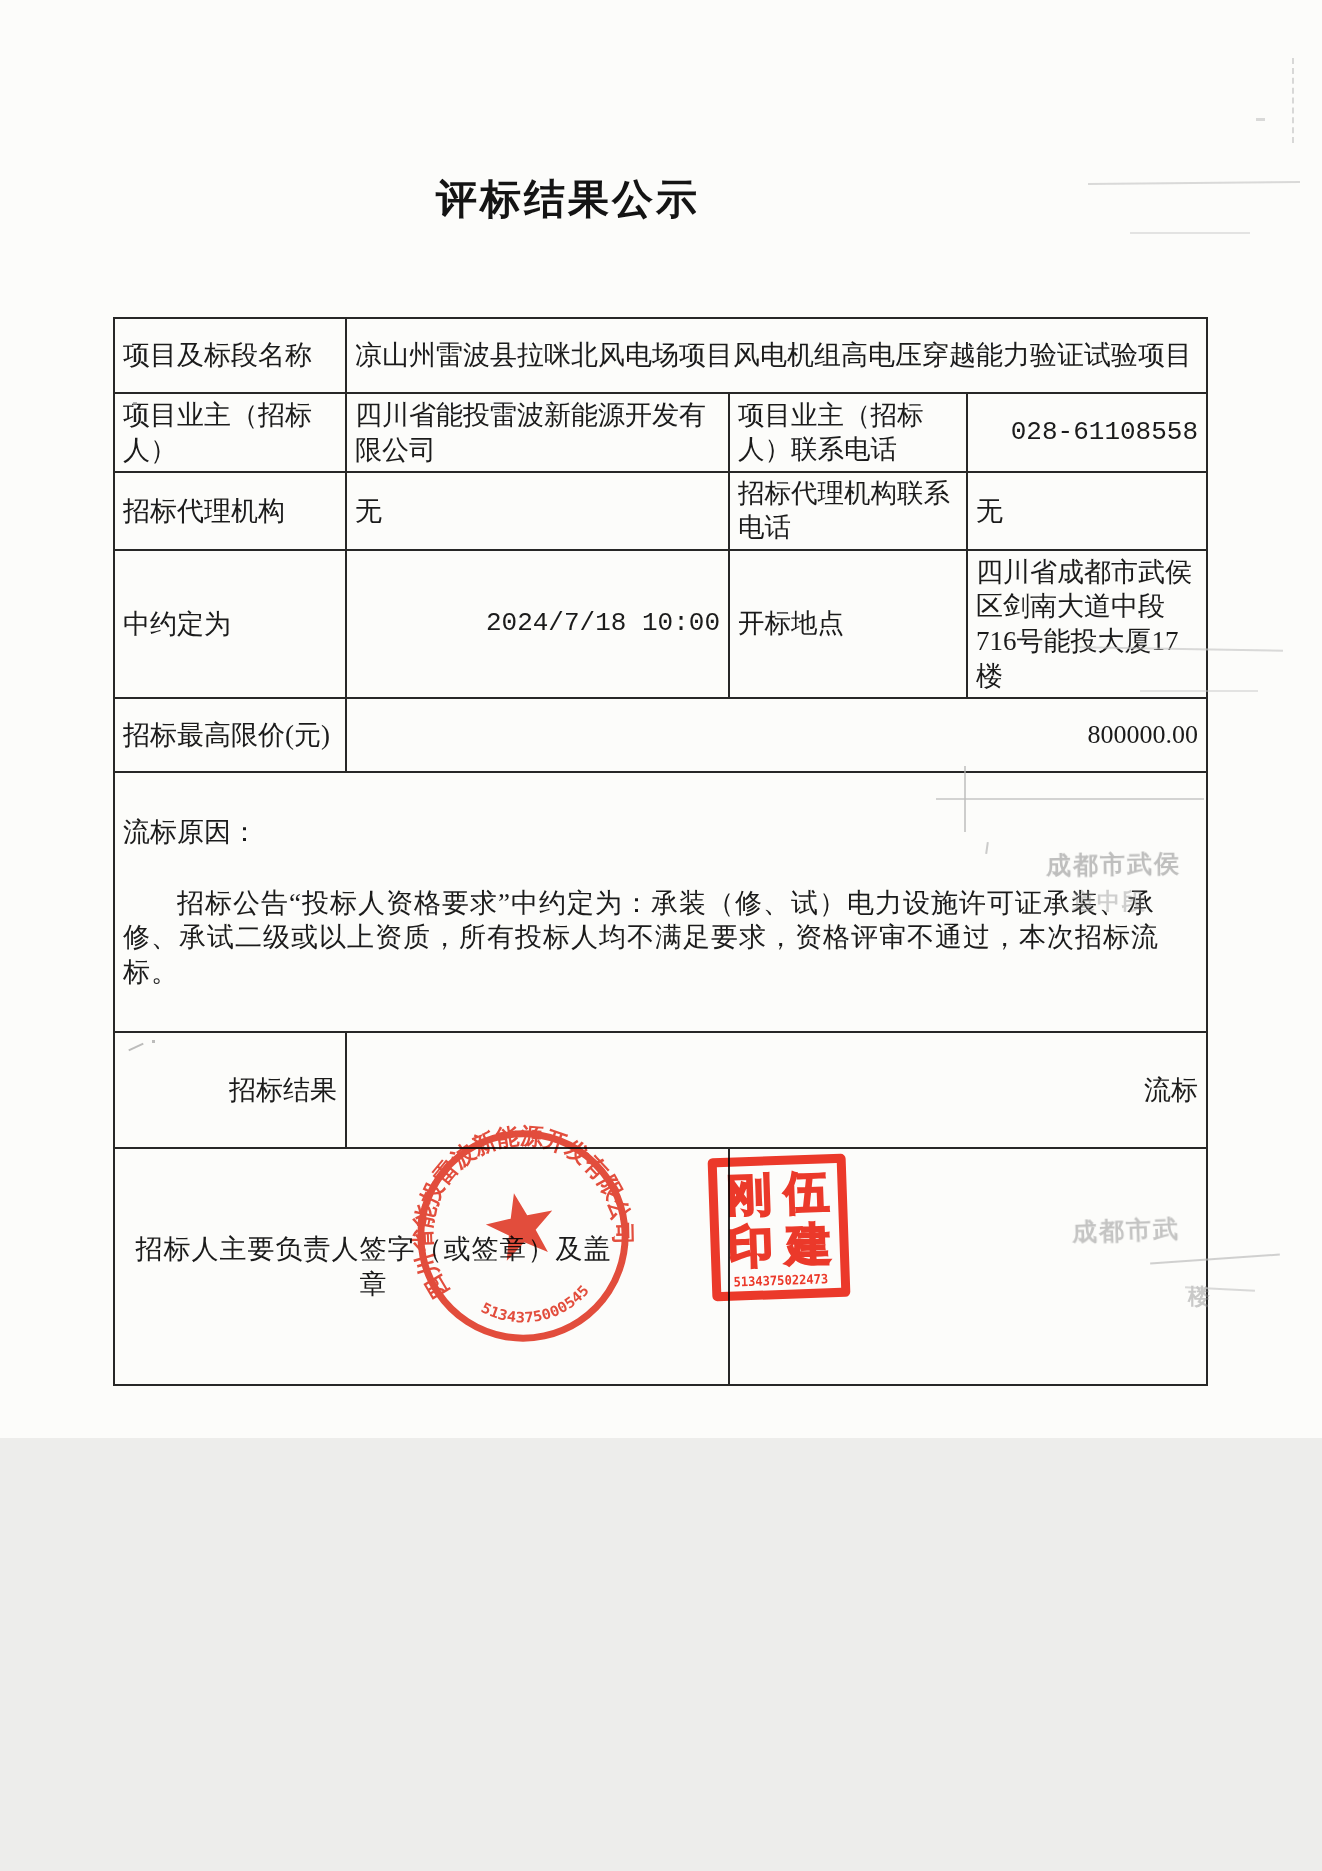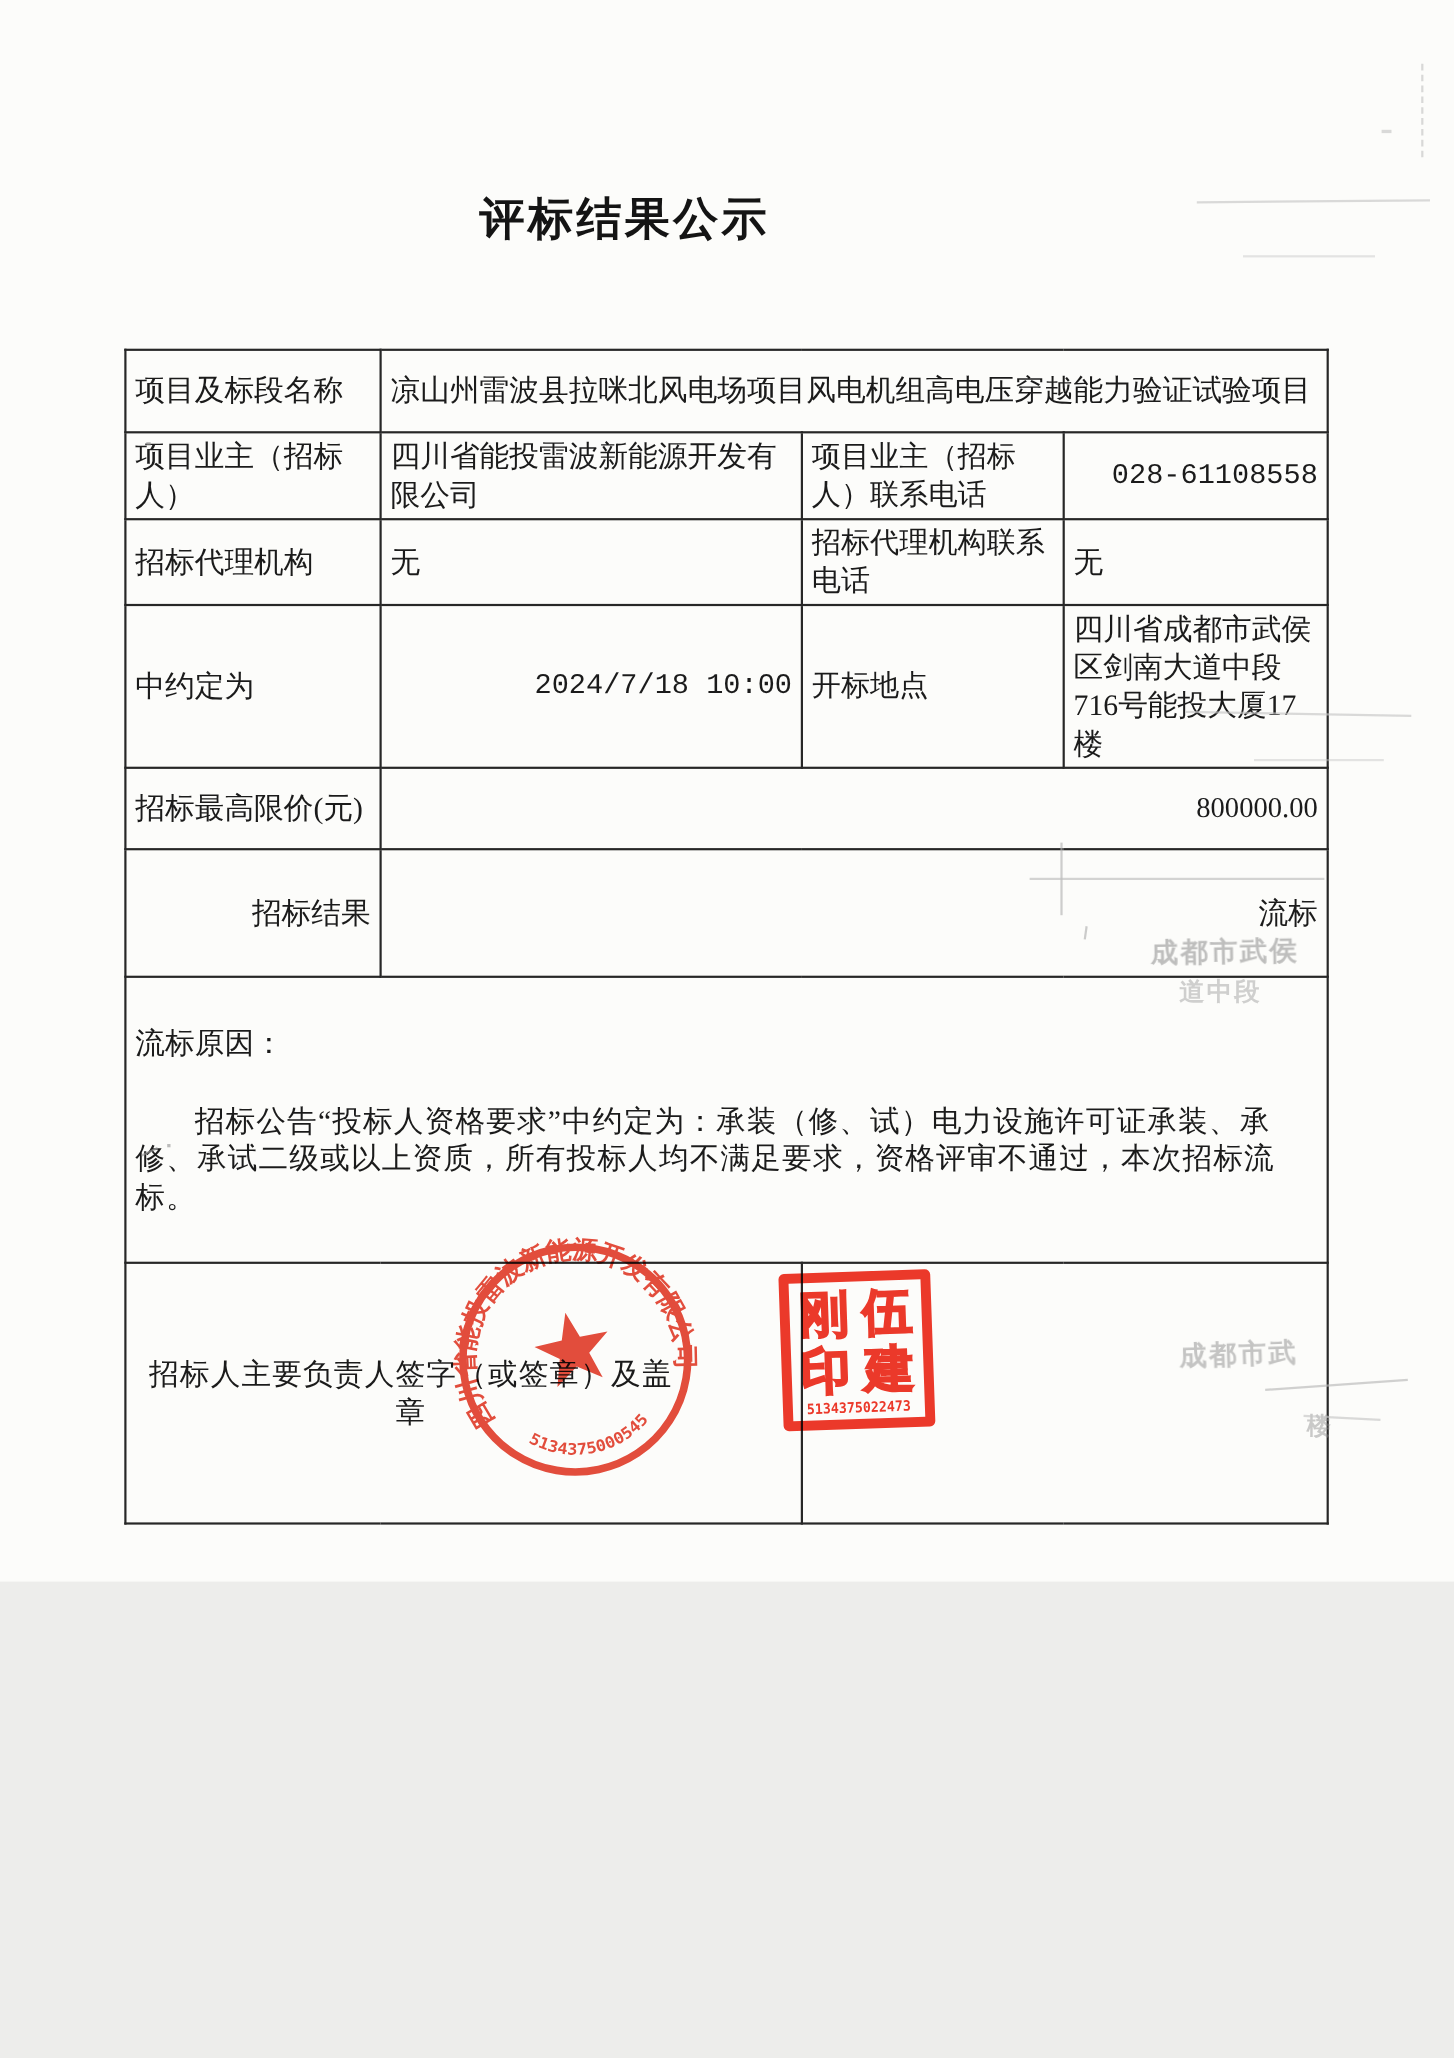--- a/index.html
+++ b/index.html
@@ -71,29 +71,29 @@
     <tr style="height:140px">
       <td class="lbl">中约定为</td>
       <td class="val mono">2024/7/18 10:00</td>
       <td class="lbl2">开标地点</td>
       <td class="val">四川省成都市武侯区剑南大道中段716号能投大厦17楼</td>
     </tr>
     <tr style="height:74px">
       <td class="lbl">招标最高限价(元)</td>
       <td class="center mono" colspan="3">800000.00</td>
     </tr>
-    <tr style="height:116px">
-      <td class="center">招标结果</td>
-      <td class="center" colspan="3">流标</td>
-    </tr>
     <tr style="height:260px">
       <td class="reason-cell" colspan="4">
         <div>流标原因：</div>
         <p class="reason-para">招标公告“投标人资格要求”中约定为：承装（修、试）电力设施许可证承装、承修、承试二级或以上资质，所有投标人均不满足要求，资格评审不通过，本次招标流标。</p>
       </td>
+    </tr>
+    <tr style="height:116px">
+      <td class="center">招标结果</td>
+      <td class="center" colspan="3">流标</td>
     </tr>
     <tr style="height:237px">
       <td class="sig-cell" colspan="2">
         <div class="sig-text">招标人主要负责人签字（或签章）及盖章</div>
       </td>
       <td class="seal-cell" colspan="2"></td>
     </tr>
   </tbody>
     </table>
 

